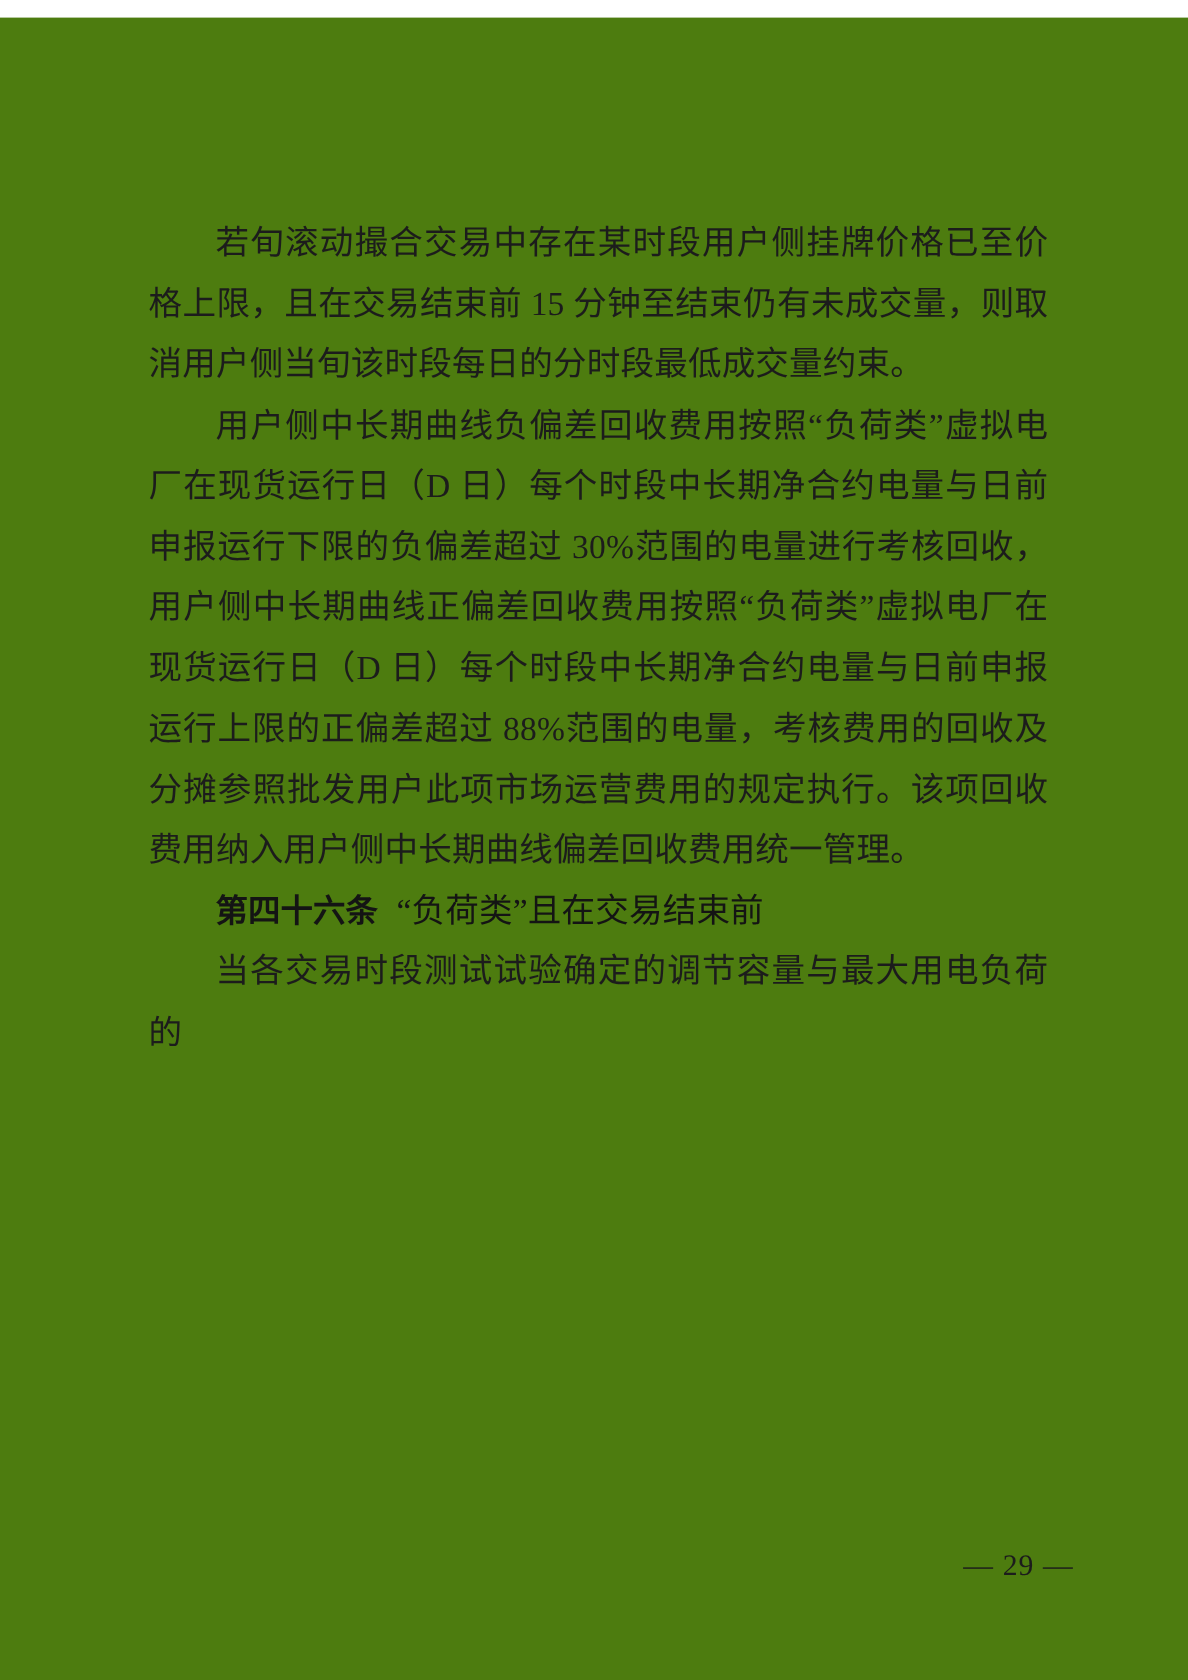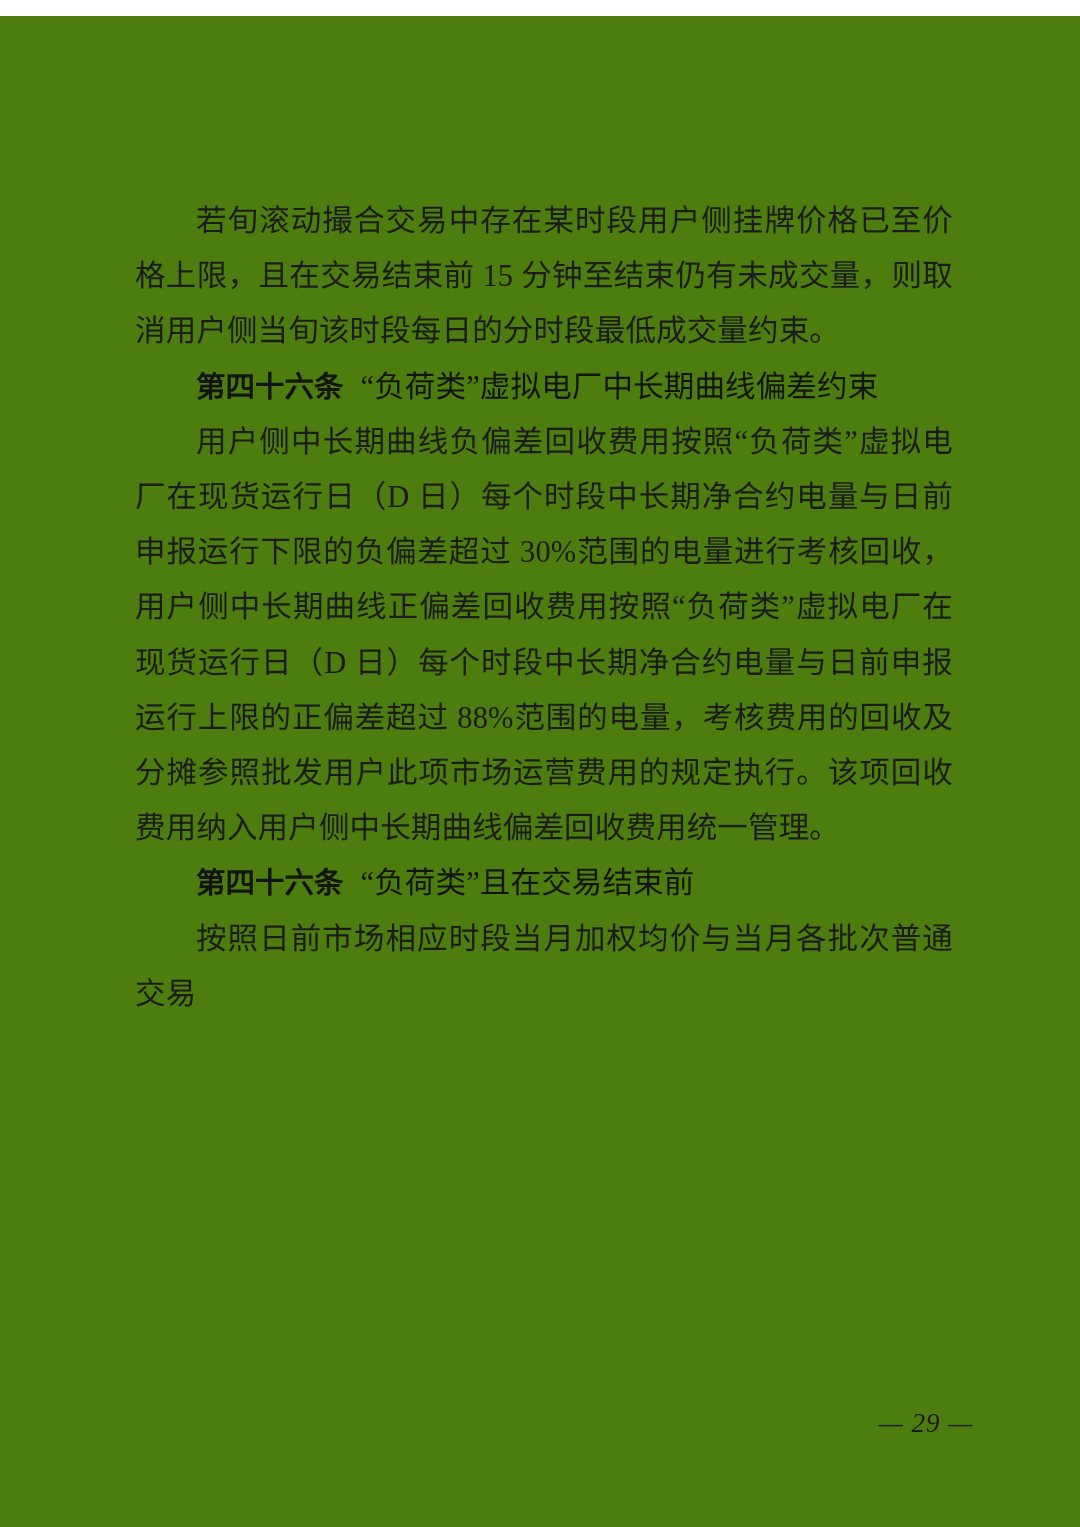--- a/index.html
+++ b/index.html
@@ -69,44 +69,40 @@
     top: 1392px;
     text-align: center;
     font-size: 27px;
     letter-spacing: 1px;
     color: #1c1c1c;
     font-family: "Liberation Serif", "DejaVu Serif", serif;
   }
   .page-number .pn-inner {
     display: inline-block;
     margin-left: 772px;
-    font-style: italic;
   }
 </style>
 </head>
 <body>
 
 <div class="page">
 
   <div class="text-column">
 
     <p class="para">若旬滚动撮合交易中存在某时段用户侧挂牌价格已至价格上限，且在交易结束前 15 分钟至结束仍有未成交量，则取消用户侧当旬该时段每日的分时段最低成交量约束。</p>
 
 
-    <h3 class="heading">
-      <span class="art-num">第四十六条</span><span class="gap"></span><span class="art-title">“负荷类”虚拟电厂中长期曲线偏差约束</span>
-    </h3>
 
     <p class="para">用户侧中长期曲线负偏差回收费用按照“负荷类”虚拟电厂在现货运行日（D 日）每个时段中长期净合约电量与日前申报运行下限的负偏差超过 30%范围的电量进行考核回收，用户侧中长期曲线正偏差回收费用按照“负荷类”虚拟电厂在现货运行日（D 日）每个时段中长期净合约电量与日前申报运行上限的正偏差超过 88%范围的电量，考核费用的回收及分摊参照批发用户此项市场运营费用的规定执行。该项回收费用纳入用户侧中长期曲线偏差回收费用统一管理。</p>
 
     <h3 class="heading">
       <span class="art-num">第四十六条</span><span class="gap"></span><span class="art-title">“负荷类”且在交易结束前</span>
     </h3>
 
-    <p class="para">按照日前市场相应时段当月加权均价与当月各批次普通交易</p>
+    <p class="para">当各交易时段测试试验确定的调节容量与最大用电负荷的</p>
 
   </div>
 
   <div class="page-number">
     <span class="pn-inner">— 29 —</span>
   </div>
 
 </div>
 
 </body></html>

